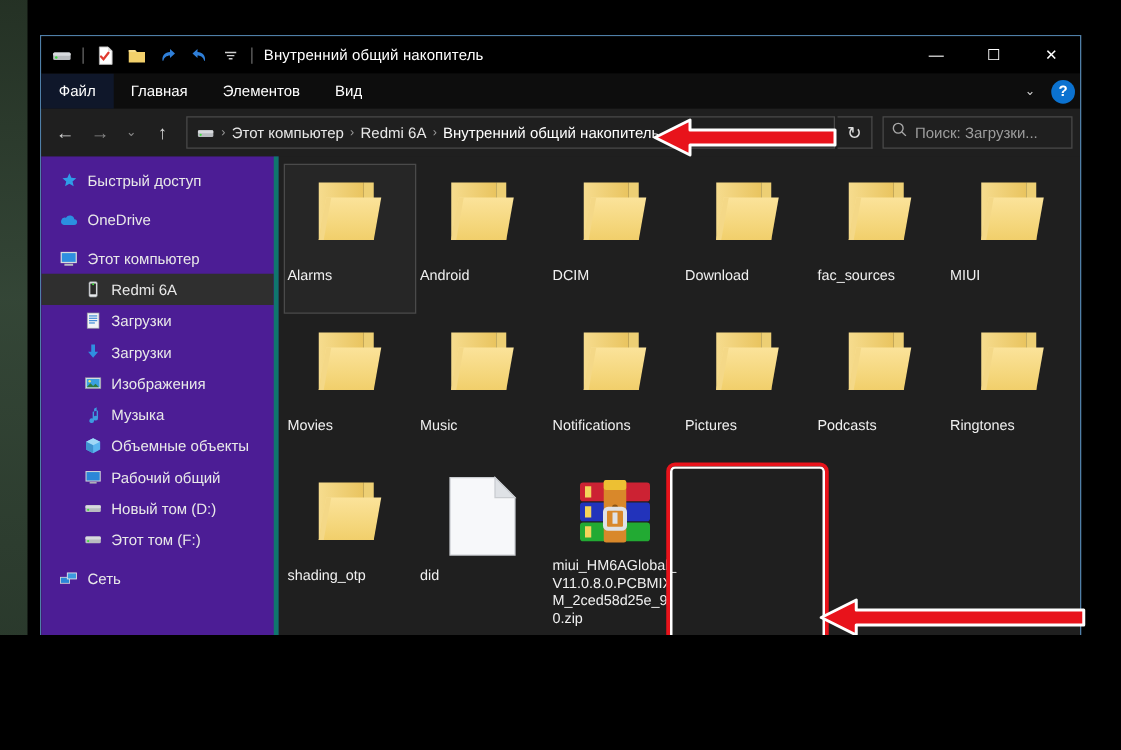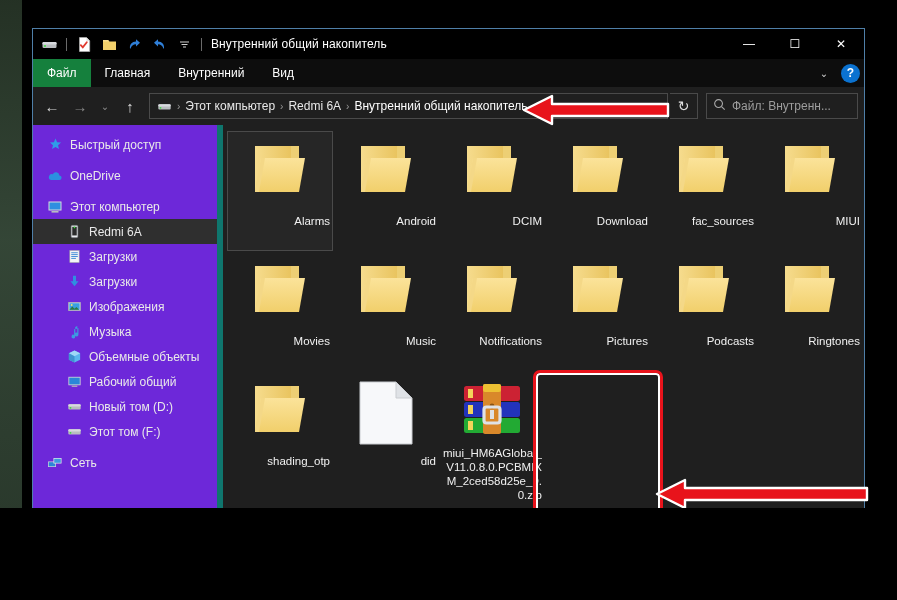--- a/index.html
+++ b/index.html
@@ -58,21 +58,21 @@
 
   
   .ribbon {
     height: 28px; background: #0d0d0d; display: flex; align-items: stretch;
     flex: 0 0 28px; position: relative;
   }
   .tab {
     display: flex; align-items: center; padding: 0 14px;
     color: #ffffff; font-size: 12px; white-space: nowrap;
   }
-  .tab.file { background: #15803d; font-weight: normal; }
+  .tab.file { background: #0f172a; font-weight: normal; }
   .ribbon-right {
     position: absolute; right: 4px; top: 0; height: 28px;
     display: flex; align-items: center; gap: 8px;
   }
   .chev-down { color: #d0d0d0; font-size: 10px; width: 18px; text-align: center; }
   .help-btn {
     width: 19px; height: 19px; border-radius: 50%;
     background: #0b72d0; color: #fff; font-size: 12px; font-weight: bold;
     display: flex; align-items: center; justify-content: center;
   }
@@ -107,22 +107,22 @@
     border: 1px solid #4a4a4a; background: #1f1f1f;
     display: flex; align-items: center; padding: 0 6px; gap: 6px;
   }
   .search-ph { color: #9d9d9d; font-size: 12px; white-space: nowrap; overflow: hidden; }
 
   
   .body {
     flex: 1 1 auto; display: flex; min-height: 0; background: #1f1f1f;
   }
   .sidebar {
-    width: 190px; flex: 0 0 190px; background: #6d28d9;
-    border-right: 6px solid #0f766e;
+    width: 190px; flex: 0 0 190px; background: #4c1d95;
+    border-right: 4px solid #0f766e;
     padding-top: 7px; overflow: hidden;
   }
   .sb-item {
     height: 25px; display: flex; align-items: center; gap: 7px;
     color: #e9e9e9; font-size: 12px; white-space: nowrap;
     padding-left: 14px;
   }
   .sb-item.ind1 { padding-left: 33px; }
   .sb-item.sel { background: #2f2f2f; }
   .sb-item.group { margin-top: 6px; }
@@ -138,21 +138,21 @@
   }
   .cell {
     width: 106px; height: 120px;
     display: flex; flex-direction: column; align-items: center;
     padding-top: 6px;
     border: 1px solid transparent;
   }
   .cell.hover { border-color: #4a4a4a; background: #262626; }
   .cell-icon { width: 72px; height: 70px; display: flex; align-items: center; justify-content: center; }
   .cell-label {
-    color: #f0f0f0; font-size: 11.5px; text-align: right; margin-top: 6px;
+    color: #f0f0f0; font-size: 11.5px; text-align: left; margin-top: 6px;
     line-height: 14px; width: 100px; word-break: break-all;
   }
 
   
   .statusbar {
     height: 25px; flex: 0 0 25px; background: #1f1f1f;
     border-top: 1px solid #383838;
     display: flex; align-items: flex-start; padding: 0 8px;
     position: relative;
   }
@@ -222,21 +222,21 @@
       <div class="wincontrols">
         <div class="wc">—</div>
         <div class="wc">☐</div>
         <div class="wc wc-close">✕</div>
       </div>
     </div>
 
     <div class="ribbon">
       <div class="tab file">Файл</div>
       <div class="tab">Главная</div>
-      <div class="tab">Внутренний</div>
+      <div class="tab">Элементов</div>
       <div class="tab">Вид</div>
       <div class="ribbon-right">
         <div class="chev-down">⌄</div>
         <div class="help-btn">?</div>
       </div>
     </div>
 
     <div class="addrbar">
       <div class="nav-btn">←</div>
       <div class="nav-btn dim">→</div>
@@ -260,21 +260,21 @@
       </div>
       <div class="refresh">↻</div>
 
       <div class="searchbox">
         <span>
           <svg width="13" height="13" viewBox="0 0 14 14">
             <circle cx="6" cy="6" r="4.2" stroke="#a8a8a8" stroke-width="1.2" fill="none"></circle>
             <path d="M9.2 9.2L12.6 12.6" stroke="#a8a8a8" stroke-width="1.2"></path>
           </svg>
         </span>
-        <span class="search-ph">Файл: Внутренн...</span>
+        <span class="search-ph">Поиск: Загрузки...</span>
       </div>
     </div>
 
     <div class="body">
       <div class="sidebar">
 
         <div class="sb-item">
           <span class="sb-ico">
             <svg width="15" height="15" viewBox="0 0 16 16">
                 <path d="M8 1.6l1.7 3.9 4.2.4-3.2 2.8 1 4.1L8 10.7 4.3 12.8l1-4.1L2.1 5.9l4.2-.4z" fill="#2f9ce8"></path>

